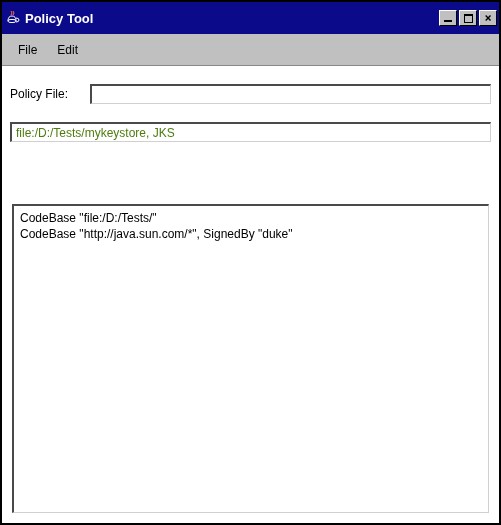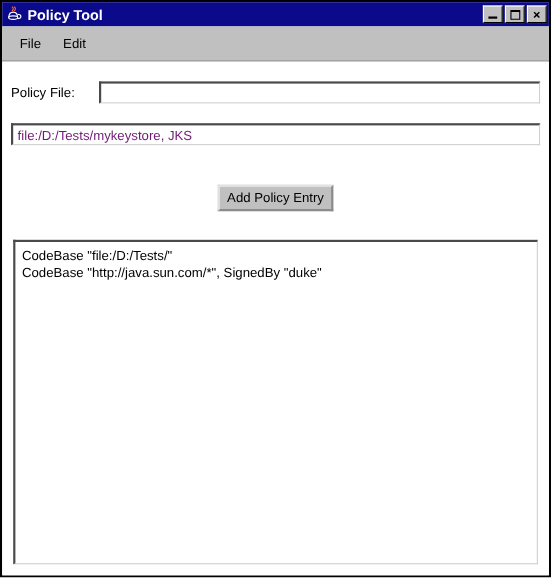--- a/index.html
+++ b/index.html
@@ -11,21 +11,21 @@
   }
   .window {
     width: 501px; height: 525px;
     background: #fff;
     border: 2px solid #000;
     position: relative;
     display: flex;
     flex-direction: column;
   }
   .titlebar {
-    height: 22px;
+    height: 32px;
     background: #0a0a8a;
     color: #fff;
     display: flex;
     align-items: center;
     padding: 0 2px 0 3px;
   }
   .titlebar .app-icon {
     width: 16px; height: 16px;
     margin-right: 4px;
     display: flex; align-items: center; justify-content: center;
@@ -95,21 +95,21 @@
     flex: 1;
     height: 20px;
     border-top: 2px solid #4a4a4a;
     border-left: 2px solid #4a4a4a;
     border-right: 1px solid #d0d0d0;
     border-bottom: 1px solid #d0d0d0;
     background: #fff;
     padding: 2px 4px;
     font-family: Arial, Helvetica, sans-serif;
     font-size: 12px;
-    color: #701a75;
+    color: #4d7c0f;
     outline: none;
   }
   .button-row {
     display: flex;
     justify-content: center;
     gap: 20px;
     margin: 18px 0 14px 0;
   }
   .btn {
     background: #c0c0c0;
@@ -178,21 +178,20 @@
     <div class="form-row">
       <div class="label">Policy File:</div>
       <input class="text-field" type="text" value="" style="">
     </div>
 
     <div class="form-row">
       <input class="text-field" type="text" value="file:/D:/Tests/mykeystore, JKS" style="">
     </div>
 
     <div class="button-row">
-      <div class="btn">Add Policy Entry</div>
     </div>
 
     <div class="list-area">
       <div class="list-item">CodeBase "file:/D:/Tests/"</div>
       <div class="list-item">CodeBase "http://java.sun.com/*", SignedBy "duke"</div>
     </div>
 
   </div>
 </div>
 

